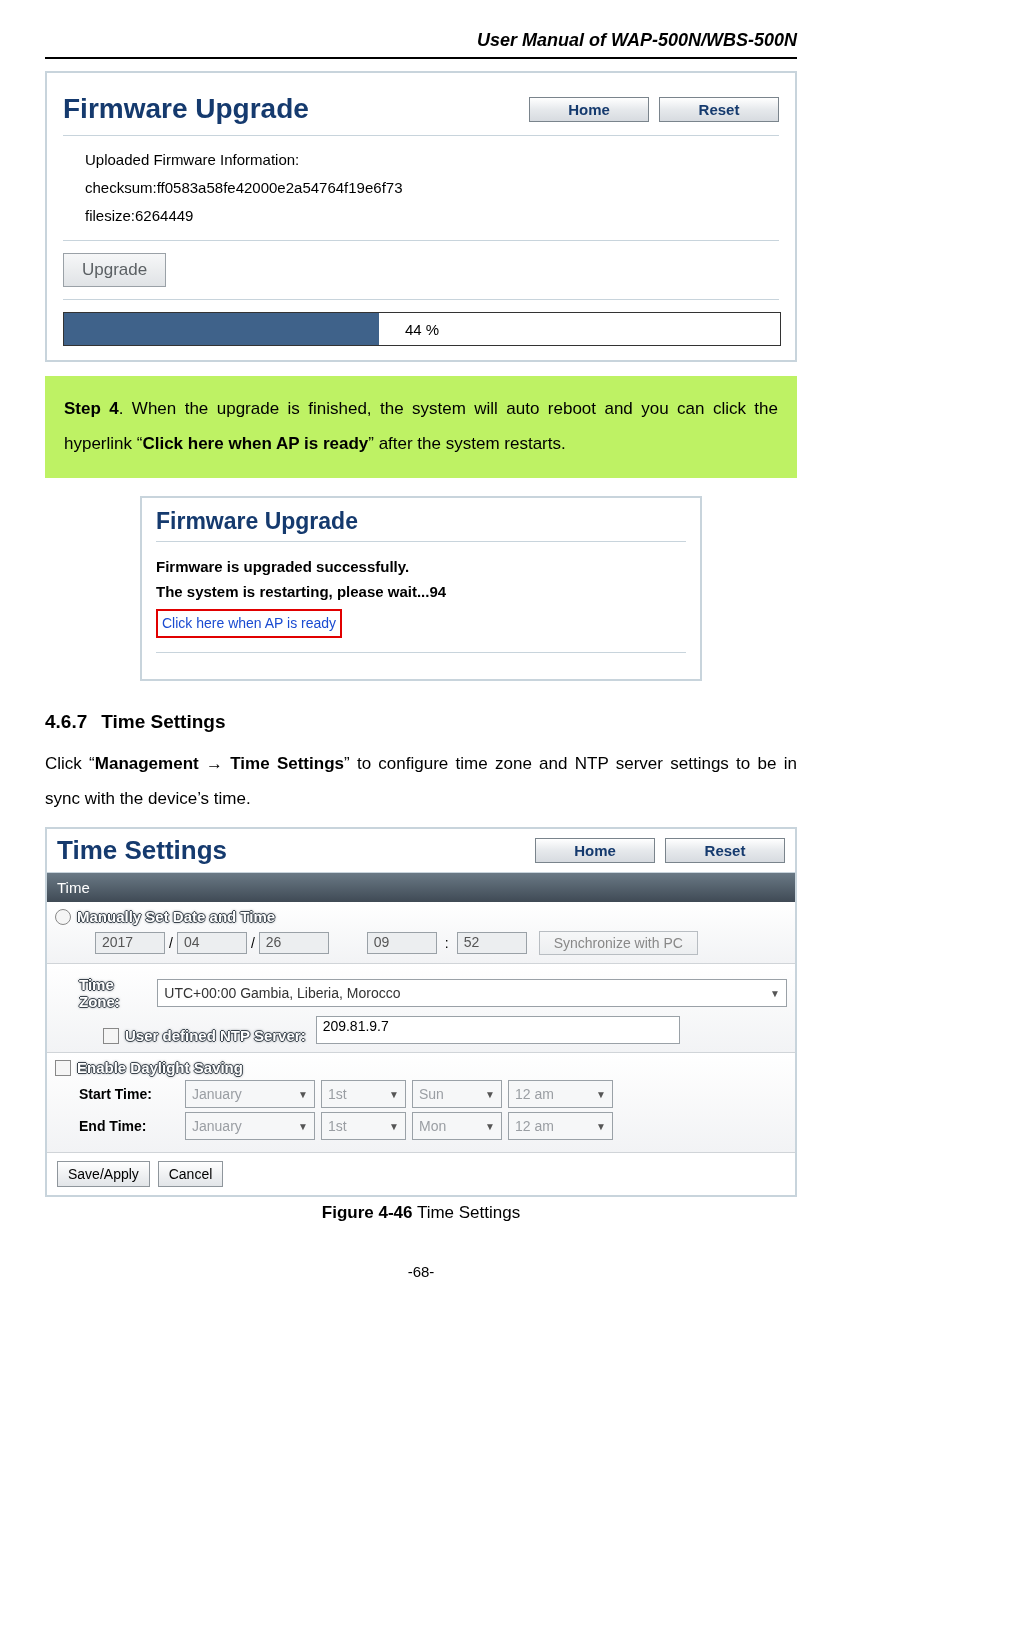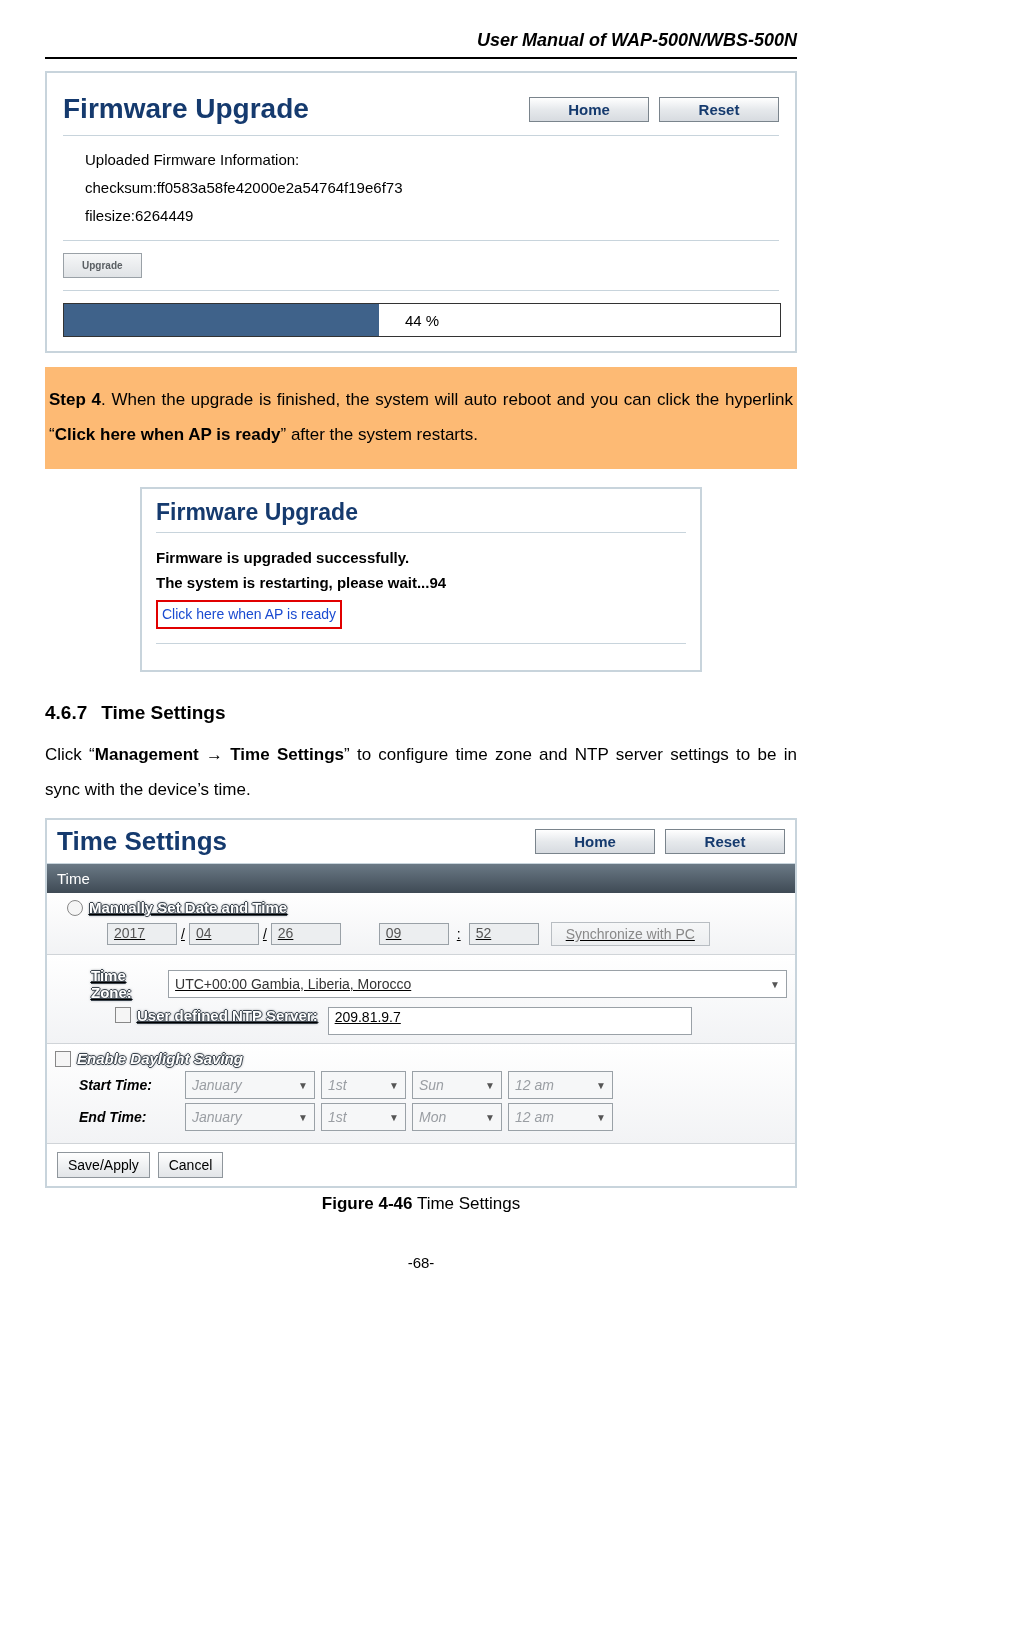--- a/index.html
+++ b/index.html
@@ -63,22 +63,21 @@
   }
   .body-text { font-size: 15px; line-height: 1.6; margin-left: 22px; }
   .fw-info-line { margin: 4px 0; }
   .divider { border-top: 1px solid #c8d4dc; margin: 12px 0; }
   .upgrade-btn {
     display:inline-block;
     padding: 6px 18px;
     color:#5a5f63;
     background: linear-gradient(#f6f7f8,#e0e3e6);
     border:1px solid #9aa1a7;
-    font-size:10px;
-    font-weight:bold;
+    font-size:17px;
   }
   .note-red {
     color:#e10000;
     font-weight:bold;
     font-size:20px;
     margin: 18px 0 10px 0;
   }
   .progress-box {
     border:1px solid #333;
     width: 100%;
@@ -95,22 +94,22 @@
     background:#3f628a;
   }
   .progress-text {
     position:relative;
     width:100%;
     text-align:center;
     font-size:15px;
     color:#000;
   }
   .step4-box {
-    background:#fdba74;
-    padding: 16px 4px;
+    background:#bef264;
+    padding: 16px 19px;
     font-size: 17px;
     line-height: 2.05;
     text-align: justify;
     margin: 10px 0 18px 0;
   }
   .fig2 {
     width: 530px;
     margin: 8px auto 30px auto;
     border: 2px solid #c8d4dc;
     background:#fff;
@@ -152,27 +151,25 @@
   .ts-bar {
     background: linear-gradient(#6a7985,#3f4a55);
     color:#fff;
     font-weight:normal;
     font-size:15px;
     padding: 6px 10px;
   }
   .shade-row {
     background: linear-gradient(#fff,#f2f3f5);
     border-bottom:1px solid #d0d4d8;
-    padding: 6px 8px 8px 20px;
-    text-decoration: underline;
+    padding: 6px 8px 8px 8px;
   }
   .shade-row-last {
     background: linear-gradient(#fff,#f2f3f5);
     padding: 6px 8px 8px 8px;
-    font-style: italic;
   }
   .radio, .chk {
     appearance:none;
     width:14px; height:14px;
     border:1px solid #888;
     margin-right:6px;
     vertical-align:middle;
     display:inline-flex;
     align-items:center;
     justify-content:center;
@@ -334,21 +331,21 @@
     </div>
 
     <div class="shade-row">
       <div style="display:flex; align-items:center; margin:6px 0 0 24px;">
         <span class="wlabel" style="margin-right:4px;">Time Zone:</span>
         <span class="sel tz-select">
           <span>UTC+00:00 Gambia, Liberia, Morocco</span>
           <span class="caret">▼</span>
         </span>
       </div>
-      <div style="display:flex; align-items:flex-start; margin:6px 0 0 48px;">
+      <div style="display:flex; align-items:flex-end; margin:6px 0 0 48px;">
         <span class="chk"></span>
         <span class="wlabel" style="margin-right:4px;">User defined NTP Server:</span>
         <span class="ntp-field">209.81.9.7</span>
       </div>
     </div>
 
     <div class="shade-row-last">
       <div style="display:flex; align-items:center;">
         <span class="chk"></span>
         <span class="wlabel">Enable Daylight Saving</span>

